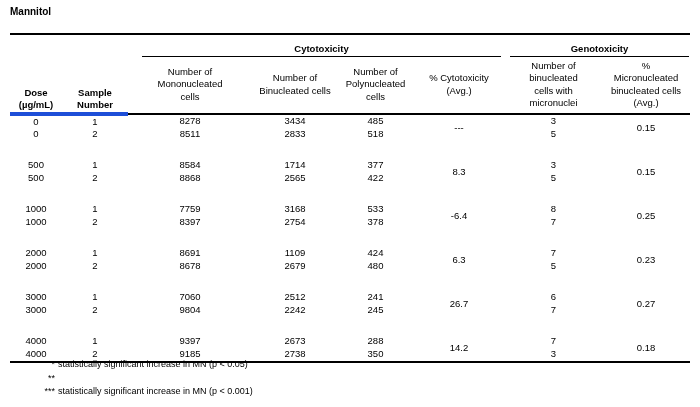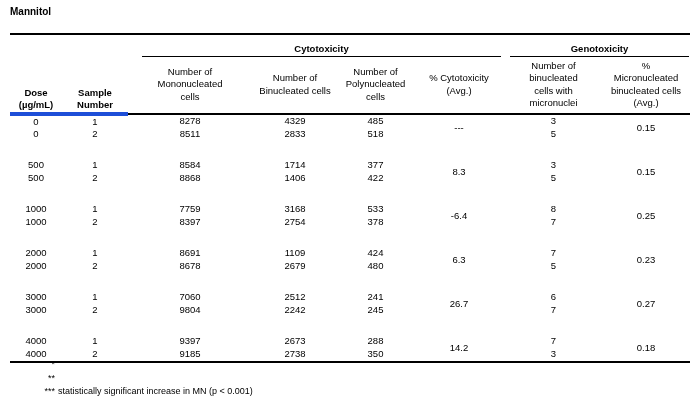--- a/index.html
+++ b/index.html
@@ -111,21 +111,21 @@
 binucleated cells
 (Avg.)</th>
       </tr>
     </thead>
     <tbody>
 
       <tr>
         <td>0</td>
         <td>1</td>
         <td>8278</td>
-        <td>4329</td>
+        <td>3434</td>
         <td>485</td>
         <td rowspan="2">---</td>
         <td>3</td>
         <td rowspan="2">0.15</td>
       </tr>
       <tr>
         <td>0</td>
         <td>2</td>
         <td>8511</td>
         <td>2833</td>
@@ -143,21 +143,21 @@
         <td>1714</td>
         <td>377</td>
         <td rowspan="2">8.3</td>
         <td>3</td>
         <td rowspan="2">0.15</td>
       </tr>
       <tr>
         <td>500</td>
         <td>2</td>
         <td>8868</td>
-        <td>1406</td>
+        <td>2565</td>
         <td>422</td>
         <td>5</td>
       </tr>
       <tr class="spacer">
           <td colspan="8"></td>
         </tr>
 
       <tr>
         <td>1000</td>
         <td>1</td>
@@ -242,20 +242,21 @@
         <td>350</td>
         <td>3</td>
       </tr>
 
     </tbody>
   </table>
 
   <div class="footnotes">
     <div class="fn">
       <span class="star">*</span>
+      <span class="txt">statistically significant increase in MN (p &lt; 0.05)</span>
     </div>
     <div class="fn">
       <span class="star">**</span>
     </div>
     <div class="fn">
       <span class="star">***</span>
       <span class="txt">statistically significant increase in MN (p &lt; 0.001)</span>
     </div>
   </div>
 

